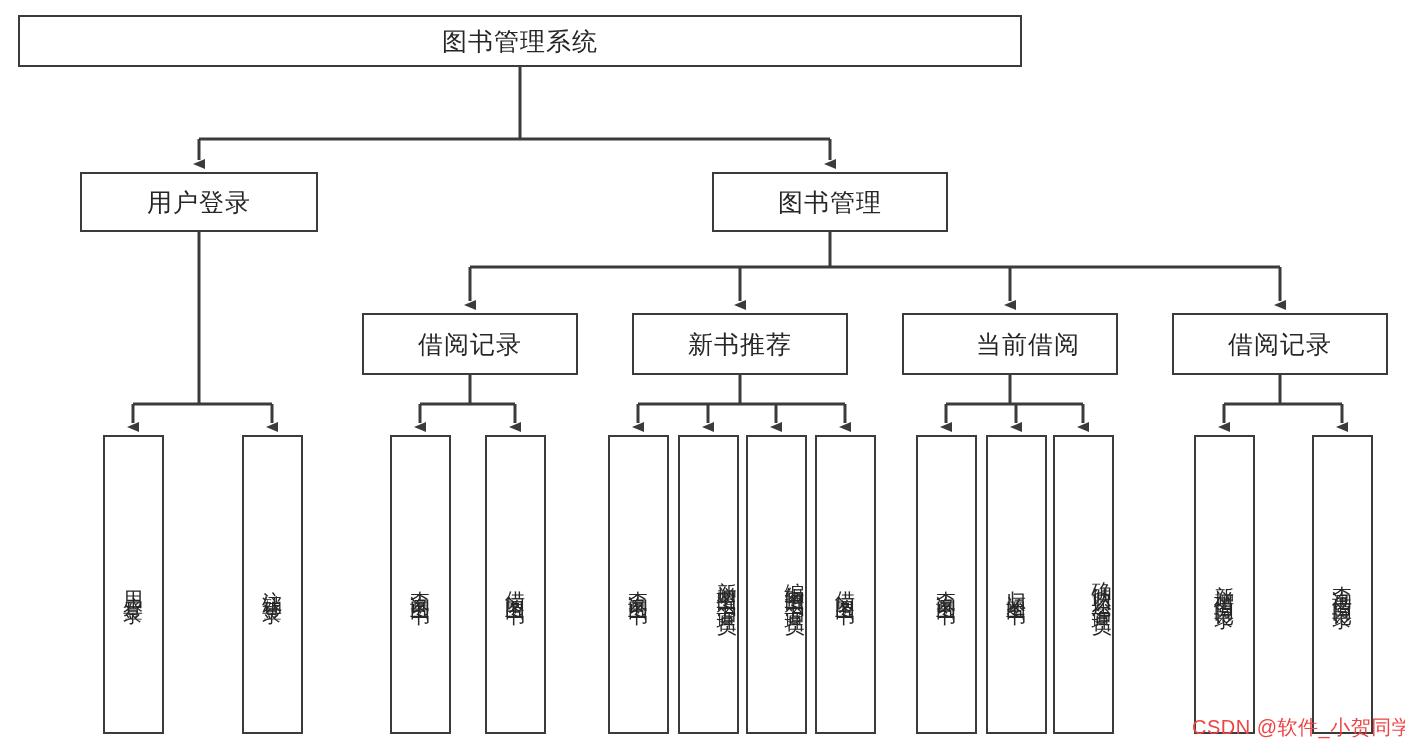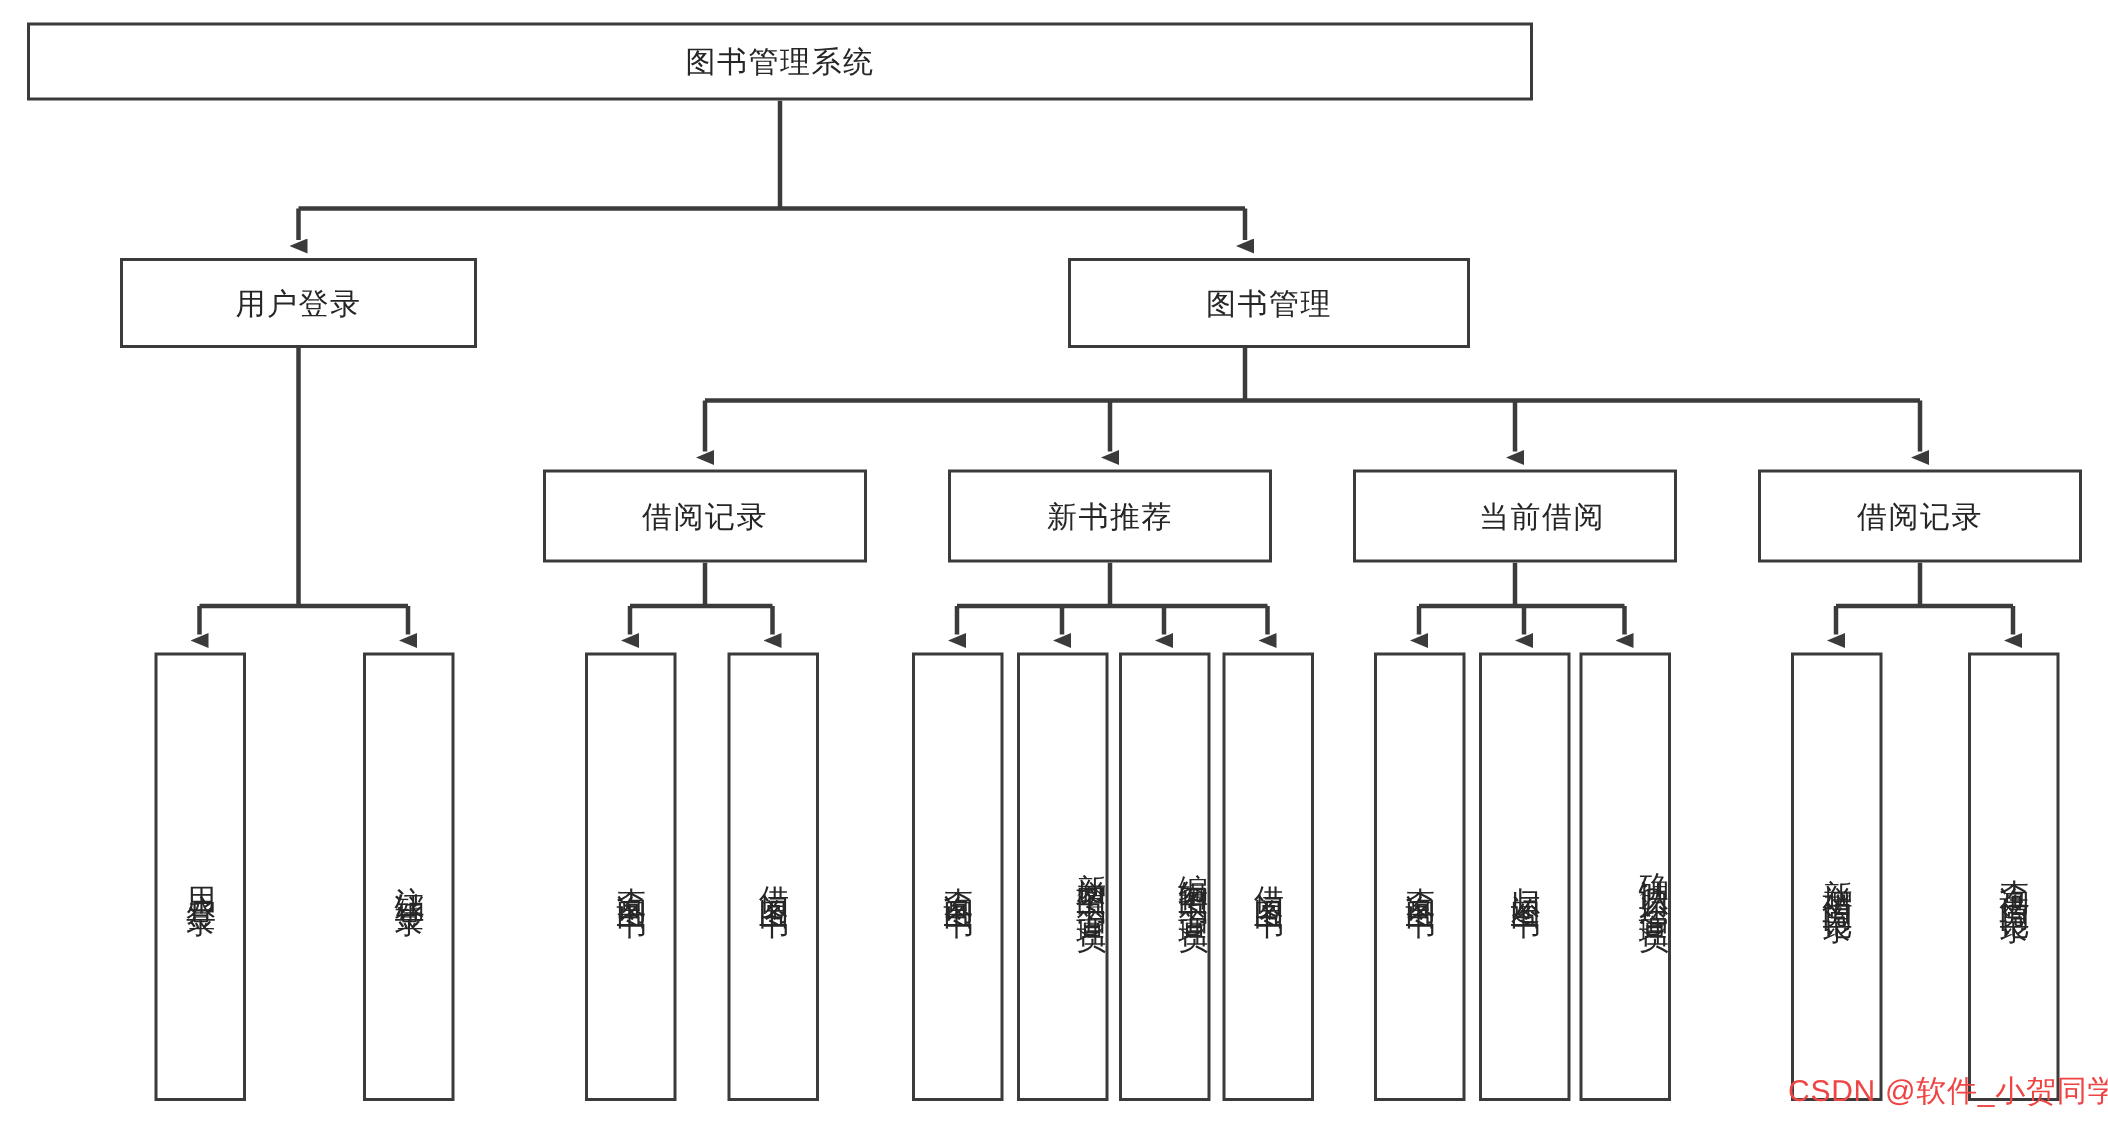--- a/index.html
+++ b/index.html
@@ -3,21 +3,21 @@
 <meta charset="utf-8">
 <style>
   html,body{margin:0;padding:0;background:#ffffff;}
   body{width:1405px;height:747px;overflow:hidden;
        font-family:"Liberation Sans","DejaVu Sans",sans-serif;}
   #canvas{position:relative;width:1405px;height:747px;background:#fff;}
   svg.wires{position:absolute;left:0;top:0;width:1405px;height:747px;}
   .node{position:absolute;box-sizing:border-box;background:#ffffff;
         border:2px solid #3b3b3b;display:flex;align-items:center;
         justify-content:center;color:#262626;}
-  .node.h{font-size:20px;letter-spacing:1px;}
+  .node.h{font-size:25px;letter-spacing:1px;}
   .node.v{writing-mode:vertical-rl;text-orientation:upright;
           font-size:20px;letter-spacing:5px;line-height:1.0;
           align-items:flex-start;justify-content:center;padding-top:8px;}
   .node.v.centered{align-items:center;padding-top:0;}
   .watermark{position:absolute;left:1192px;top:714px;font-size:20px;
              color:#ef4444;white-space:nowrap;letter-spacing:0.5px;}
 </style>
 </head>
 <body>
 
@@ -71,21 +71,21 @@
       <path d="M1280,375 L1280,404"></path>
       <path d="M1224,404 L1342,404"></path>
       <path d="M1224,404 L1224,423" marker-end="url(#arrow)"></path>
       <path d="M1342,404 L1342,423" marker-end="url(#arrow)"></path>
     </g>
   </svg>
 
   <div class="node h" style="left:18px;top:15px;width:1004px;height:52px;">图书管理系统</div>
 
   <div class="node h" style="left:80px;top:172px;width:238px;height:60px;">用户登录</div>
-  <div class="node h" style="left:712px;top:172px;width:268px;height:60px;">图书管理</div>
+  <div class="node h" style="left:712px;top:172px;width:236px;height:60px;">图书管理</div>
 
   <div class="node h" style="left:362px;top:313px;width:216px;height:62px;">借阅记录</div>
   <div class="node h" style="left:632px;top:313px;width:216px;height:62px;">新书推荐</div>
   <div class="node h" style="left:902px;top:313px;width:216px;height:62px;padding-left:36px;">当前借阅</div>
   <div class="node h" style="left:1172px;top:313px;width:216px;height:62px;">借阅记录</div>
 
   <div class="node v centered" style="left:103px;top:435px;width:61px;height:299px;">用户登录</div>
   <div class="node v centered" style="left:242px;top:435px;width:61px;height:299px;">注销登录</div>
 
   <div class="node v centered" style="left:390px;top:435px;width:61px;height:299px;">查询图书</div>

